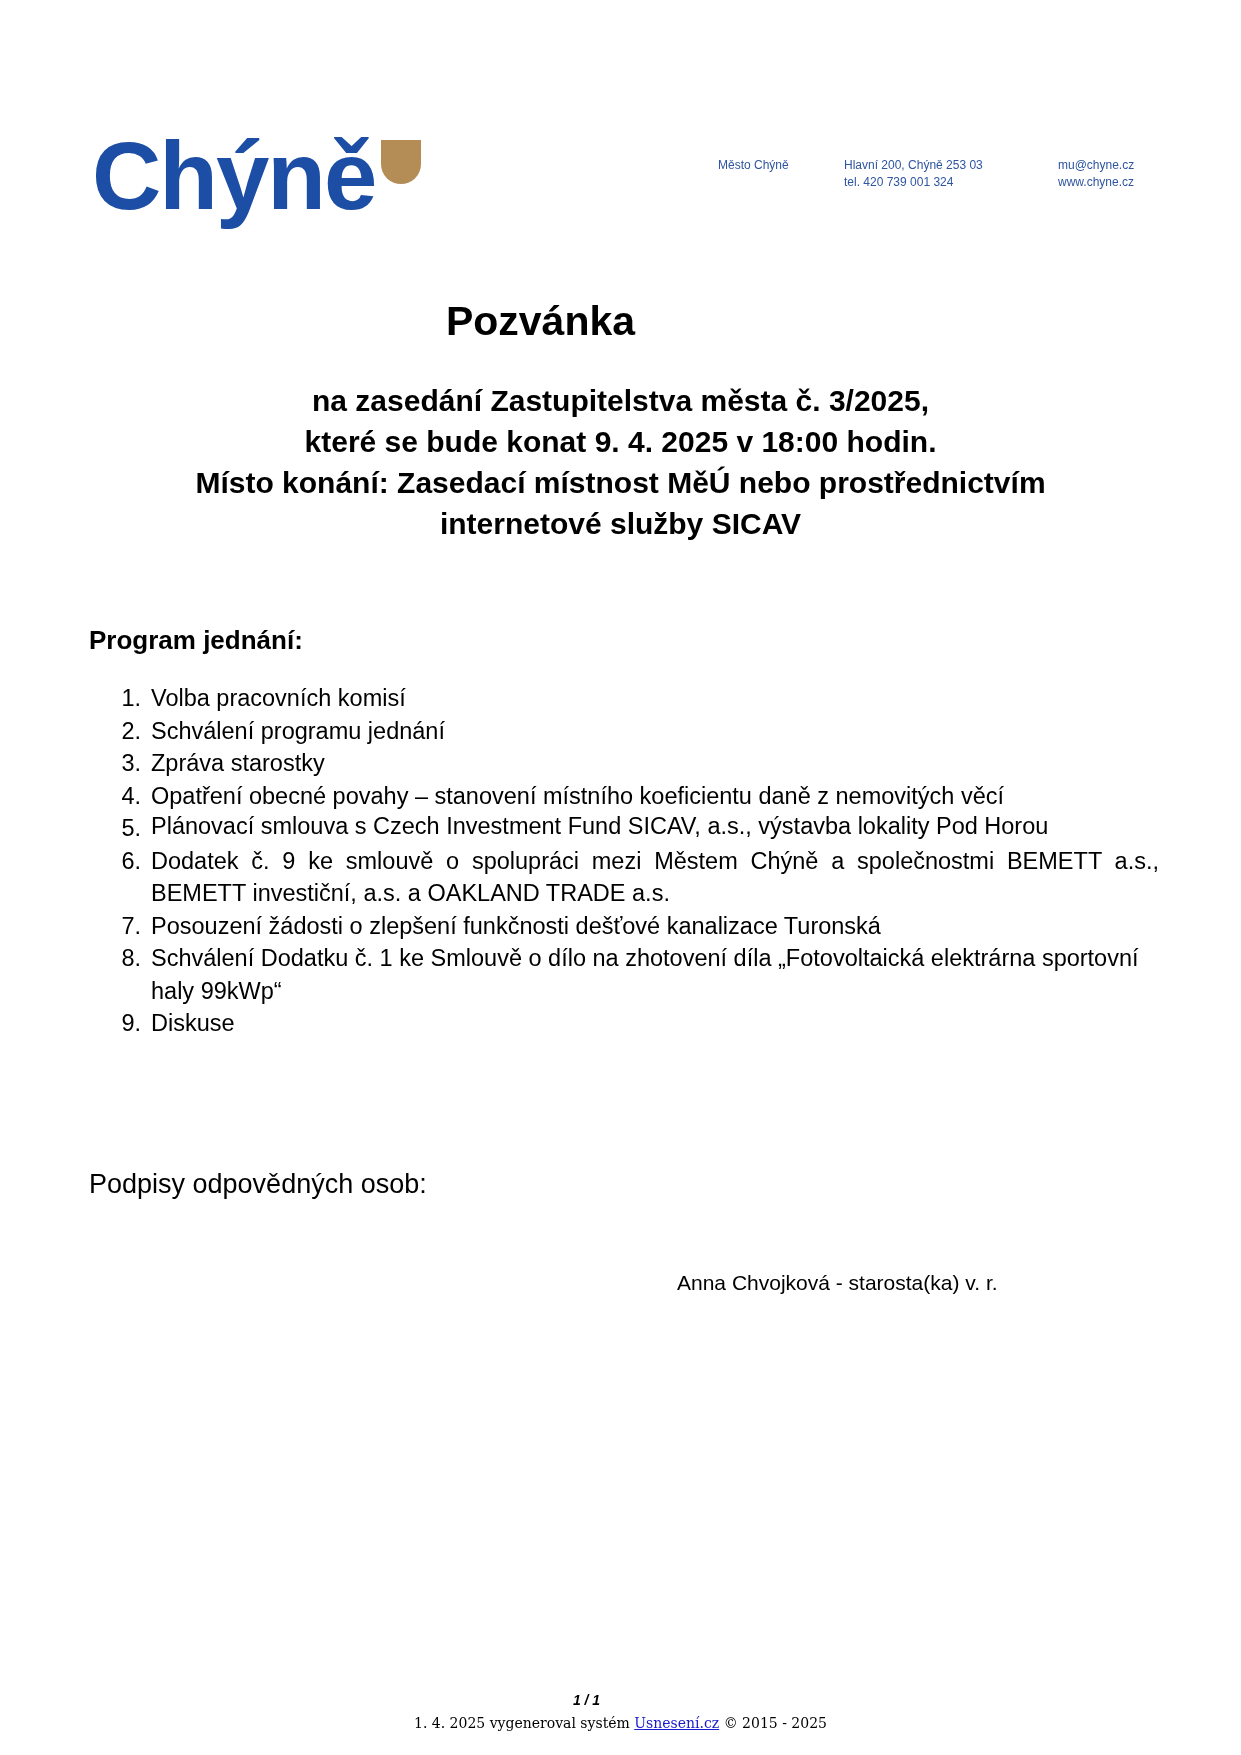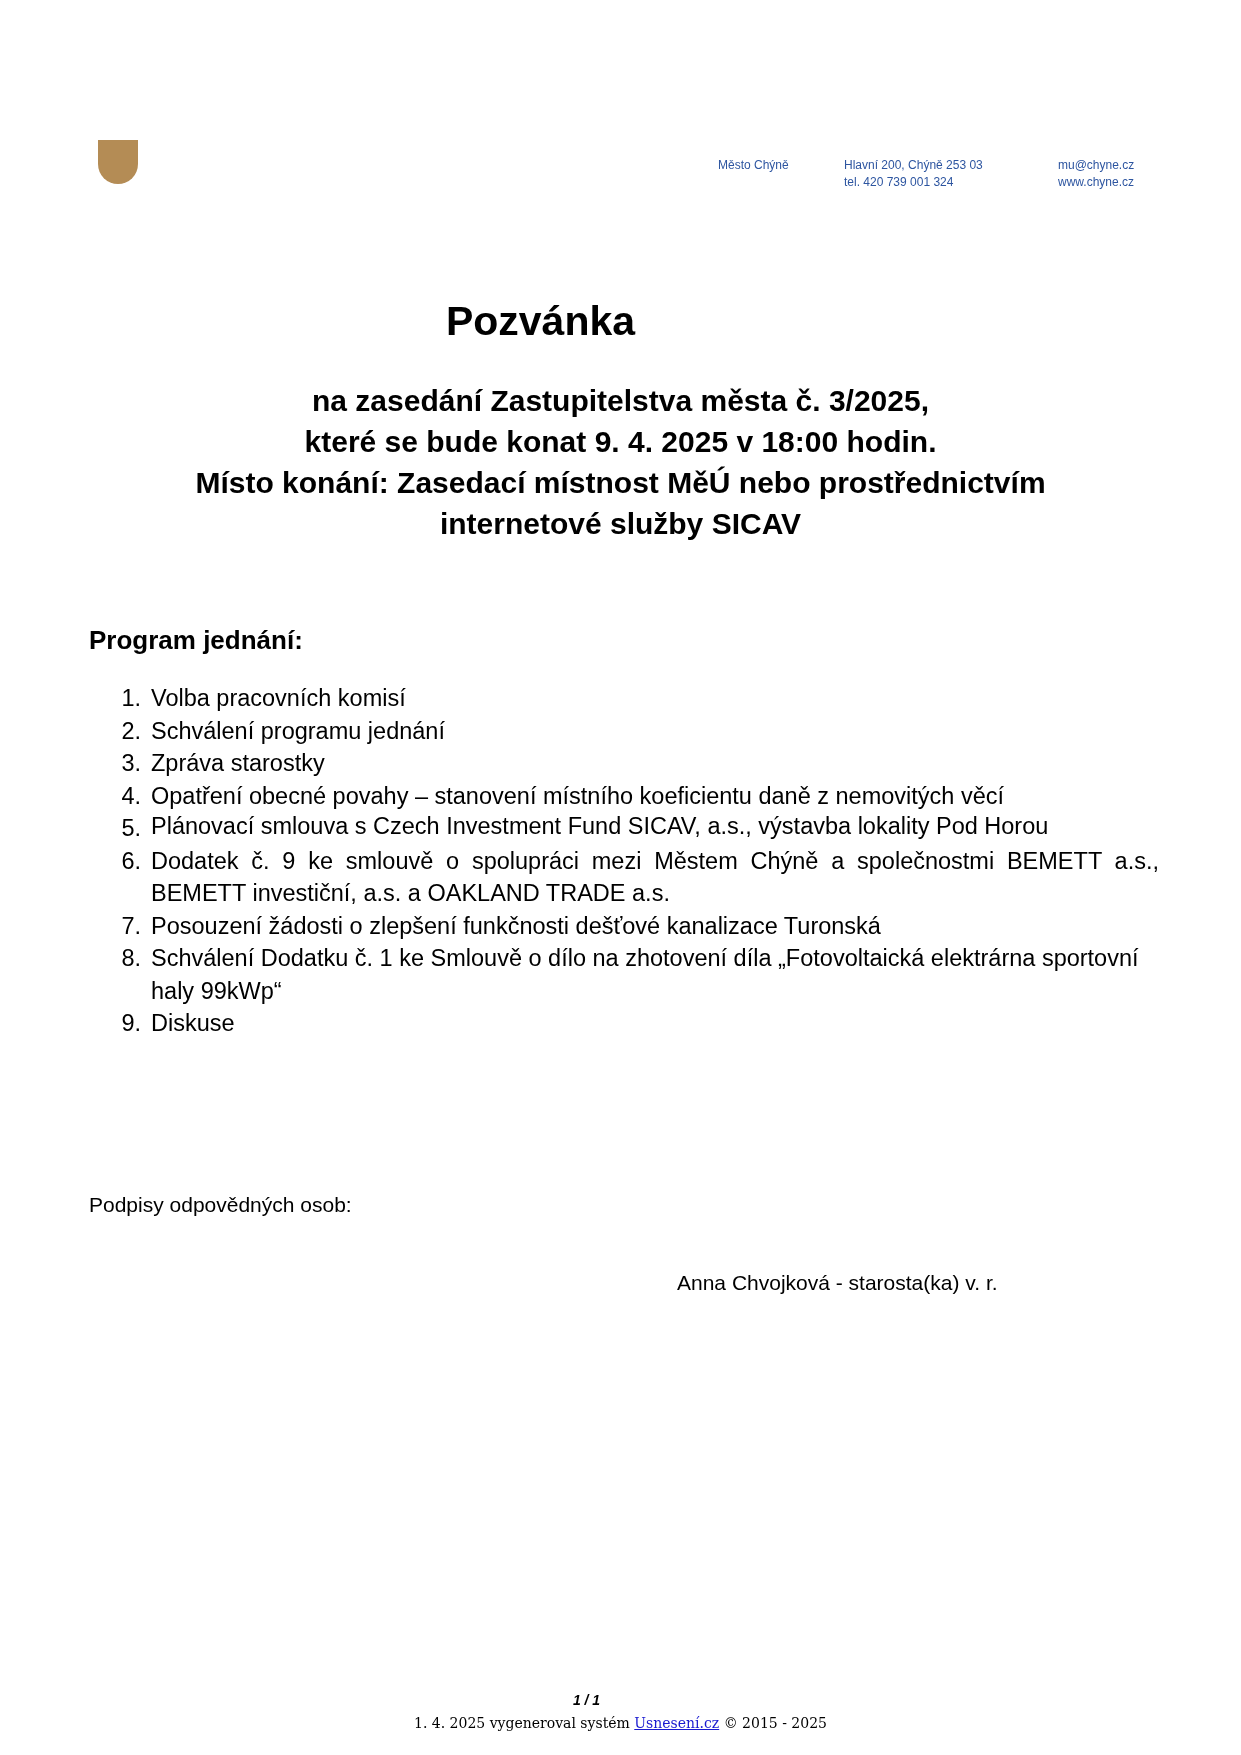--- a/index.html
+++ b/index.html
@@ -26,33 +26,34 @@
 
   .program-heading { position: absolute; left: 89px; top: 625px; font-weight: bold; font-size: 26px; }
 
   .agenda { position: absolute; left: 89px; top: 682px; width: 1070px; font-size: 23.5px;
             line-height: 32.5px; margin: 0; padding: 0; list-style: none; }
   .agenda li { display: flex; }
   .agenda .num { width: 62px; text-align: right; padding-right: 10px; box-sizing: border-box; flex: none; }
   .agenda .txt { flex: 1; text-align: justify; }
   .agenda li.tight .txt { line-height: 28px; }
 
-  .signatures-label { position: absolute; left: 89px; top: 1169px; font-size: 21px; margin-top: 24px; }
+  .signatures-label { position: absolute; left: 89px; top: 1169px; font-size: 27px; }
   .signer { position: absolute; left: 677px; top: 1271px; font-size: 21px; white-space: nowrap; }
 
   .page-num { position: absolute; left: 0; width: 1173px; top: 1692px; text-align: center;
               font-style: italic; font-weight: bold; font-size: 14px; }
   .gen-footer { position: absolute; left: 0; width: 1241px; top: 1715px; text-align: center;
                 font-family: "DejaVu Serif", serif; font-size: 14px; }
   .gen-footer a { color: #1a1ad0; text-decoration: underline; }
 </style>
 </head>
 <body>
 
 <div class="logo">
+  <span class="logo-text">Chýně</span>
   <span class="logo-shield"></span>
 </div>
 
 <div class="contact c1">
   <div>Město Chýně</div>
 </div>
 <div class="contact c2">
   <div>Hlavní 200, Chýně 253 03</div>
   <div>tel. 420 739 001 324</div>
 </div>

